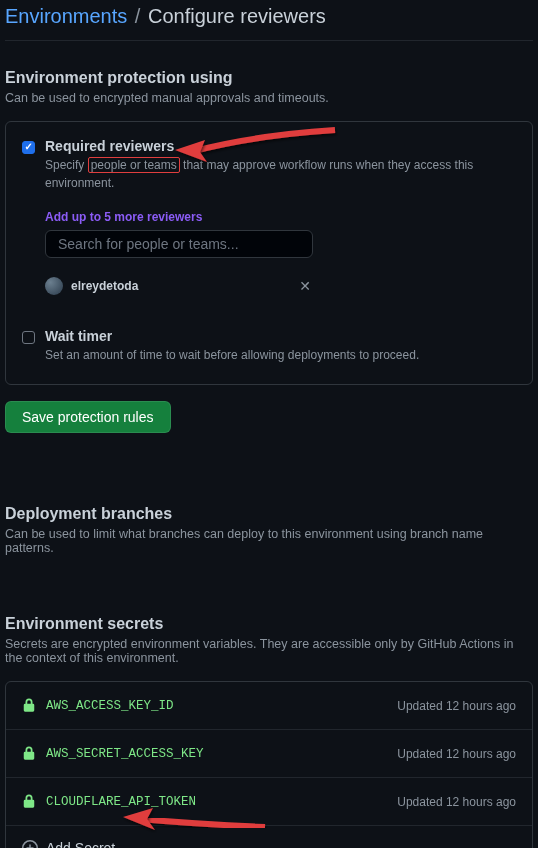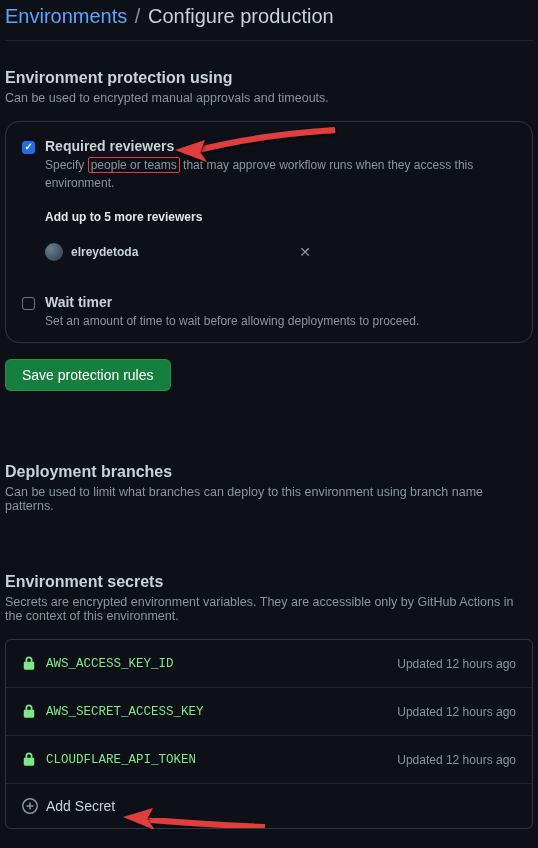--- a/index.html
+++ b/index.html
@@ -17,23 +17,23 @@
       font-weight: 400;
       border-bottom: 1px solid #21262d;
     }
     .breadcrumb a { color: #58a6ff; text-decoration: none; }
     .breadcrumb .sep { color: #8b949e; margin: 0 2px; }
     .breadcrumb .current { color: #c9d1d9; }
     h2.section-title { font-size: 16px; font-weight: 600; color: #c9d1d9; margin-top: 28px; }
     .section-sub { color: #8b949e; font-size: 12.5px; margin-top: 4px; }
     .rules-box {
       border: 1px solid #30363d;
-      border-radius: 14px;
+      border-radius: 6px;
       margin-top: 16px;
-      padding: 16px 16px 12px 16px;
+      padding: 16px 16px 20px 16px;
     }
     .rule-row { display: flex; align-items: flex-start; gap: 10px; }
     .checkbox {
       appearance: none;
       width: 13px; height: 13px;
       border: 1px solid #6e7681;
       border-radius: 3px;
       margin-top: 3px;
       position: relative;
       flex-shrink: 0;
@@ -42,21 +42,21 @@
     .checkbox.checked { background: #1f6feb; border-color: #1f6feb; }
     .checkbox.checked::after {
       content: "✓"; color: #fff; font-size: 10px; position: absolute; top: -1px; left: 1.5px; font-weight: bold;
     }
     .rule-label { font-size: 14px; font-weight: 600; color: #c9d1d9; }
     .rule-desc { font-size: 12px; color: #8b949e; margin-top: 2px; line-height: 1.5; }
     .red-outline { border: 1px solid #e03e3e; border-radius: 2px; padding: 0 2px; }
     .reviewers-sub {
       margin-left: 23px; margin-top: 18px;
     }
-    .reviewers-sub .addup { font-size: 12px; font-weight: 600; color: #e5e5e5; }
+    .reviewers-sub .addup { font-size: 12px; font-weight: 600; color: #8b5cf6; }
     .search-input {
       width: 268px;
       margin-top: 6px;
       background: #010409;
       border: 1px solid #30363d;
       border-radius: 6px;
       padding: 5px 12px;
       color: #c9d1d9;
       font-size: 14px;
     }
@@ -110,40 +110,41 @@
     .container { position: relative; }
   </style>
 </head>
 <body>
 
 <div class="container">
 
   <div class="breadcrumb">
     <a href="#">Environments</a>
     <span class="sep">/</span>
-    <span class="current">Configure production</span>
+    <span class="current">Configure reviewers</span>
   </div>
 
   <h2 class="section-title">Environment protection using</h2>
   <div class="section-sub">Can be used to encrypted manual approvals and timeouts.</div>
 
   <div class="rules-box">
 
     <div class="rule-row">
       <div class="checkbox checked"></div>
       <div>
         <div class="rule-label">Required reviewers</div>
         <div class="rule-desc">
           <span>Specify </span><span class="red-outline">people or teams</span><span> that may approve workflow runs when they access this environment.</span>
         </div>
       </div>
     </div>
 
     <div class="reviewers-sub">
       <div class="addup">Add up to 5 more reviewers</div>
+      <input class="search-input" type="text" placeholder="Search for people or teams..." style="">
       <div class="reviewer-item">
         <div class="reviewer-left">
           <div class="avatar"></div>
           <span class="reviewer-name">elreydetoda</span>
         </div>
         <span class="remove-x">✕</span>
       </div>
     </div>
 
     <div class="rule-row wait-block">

